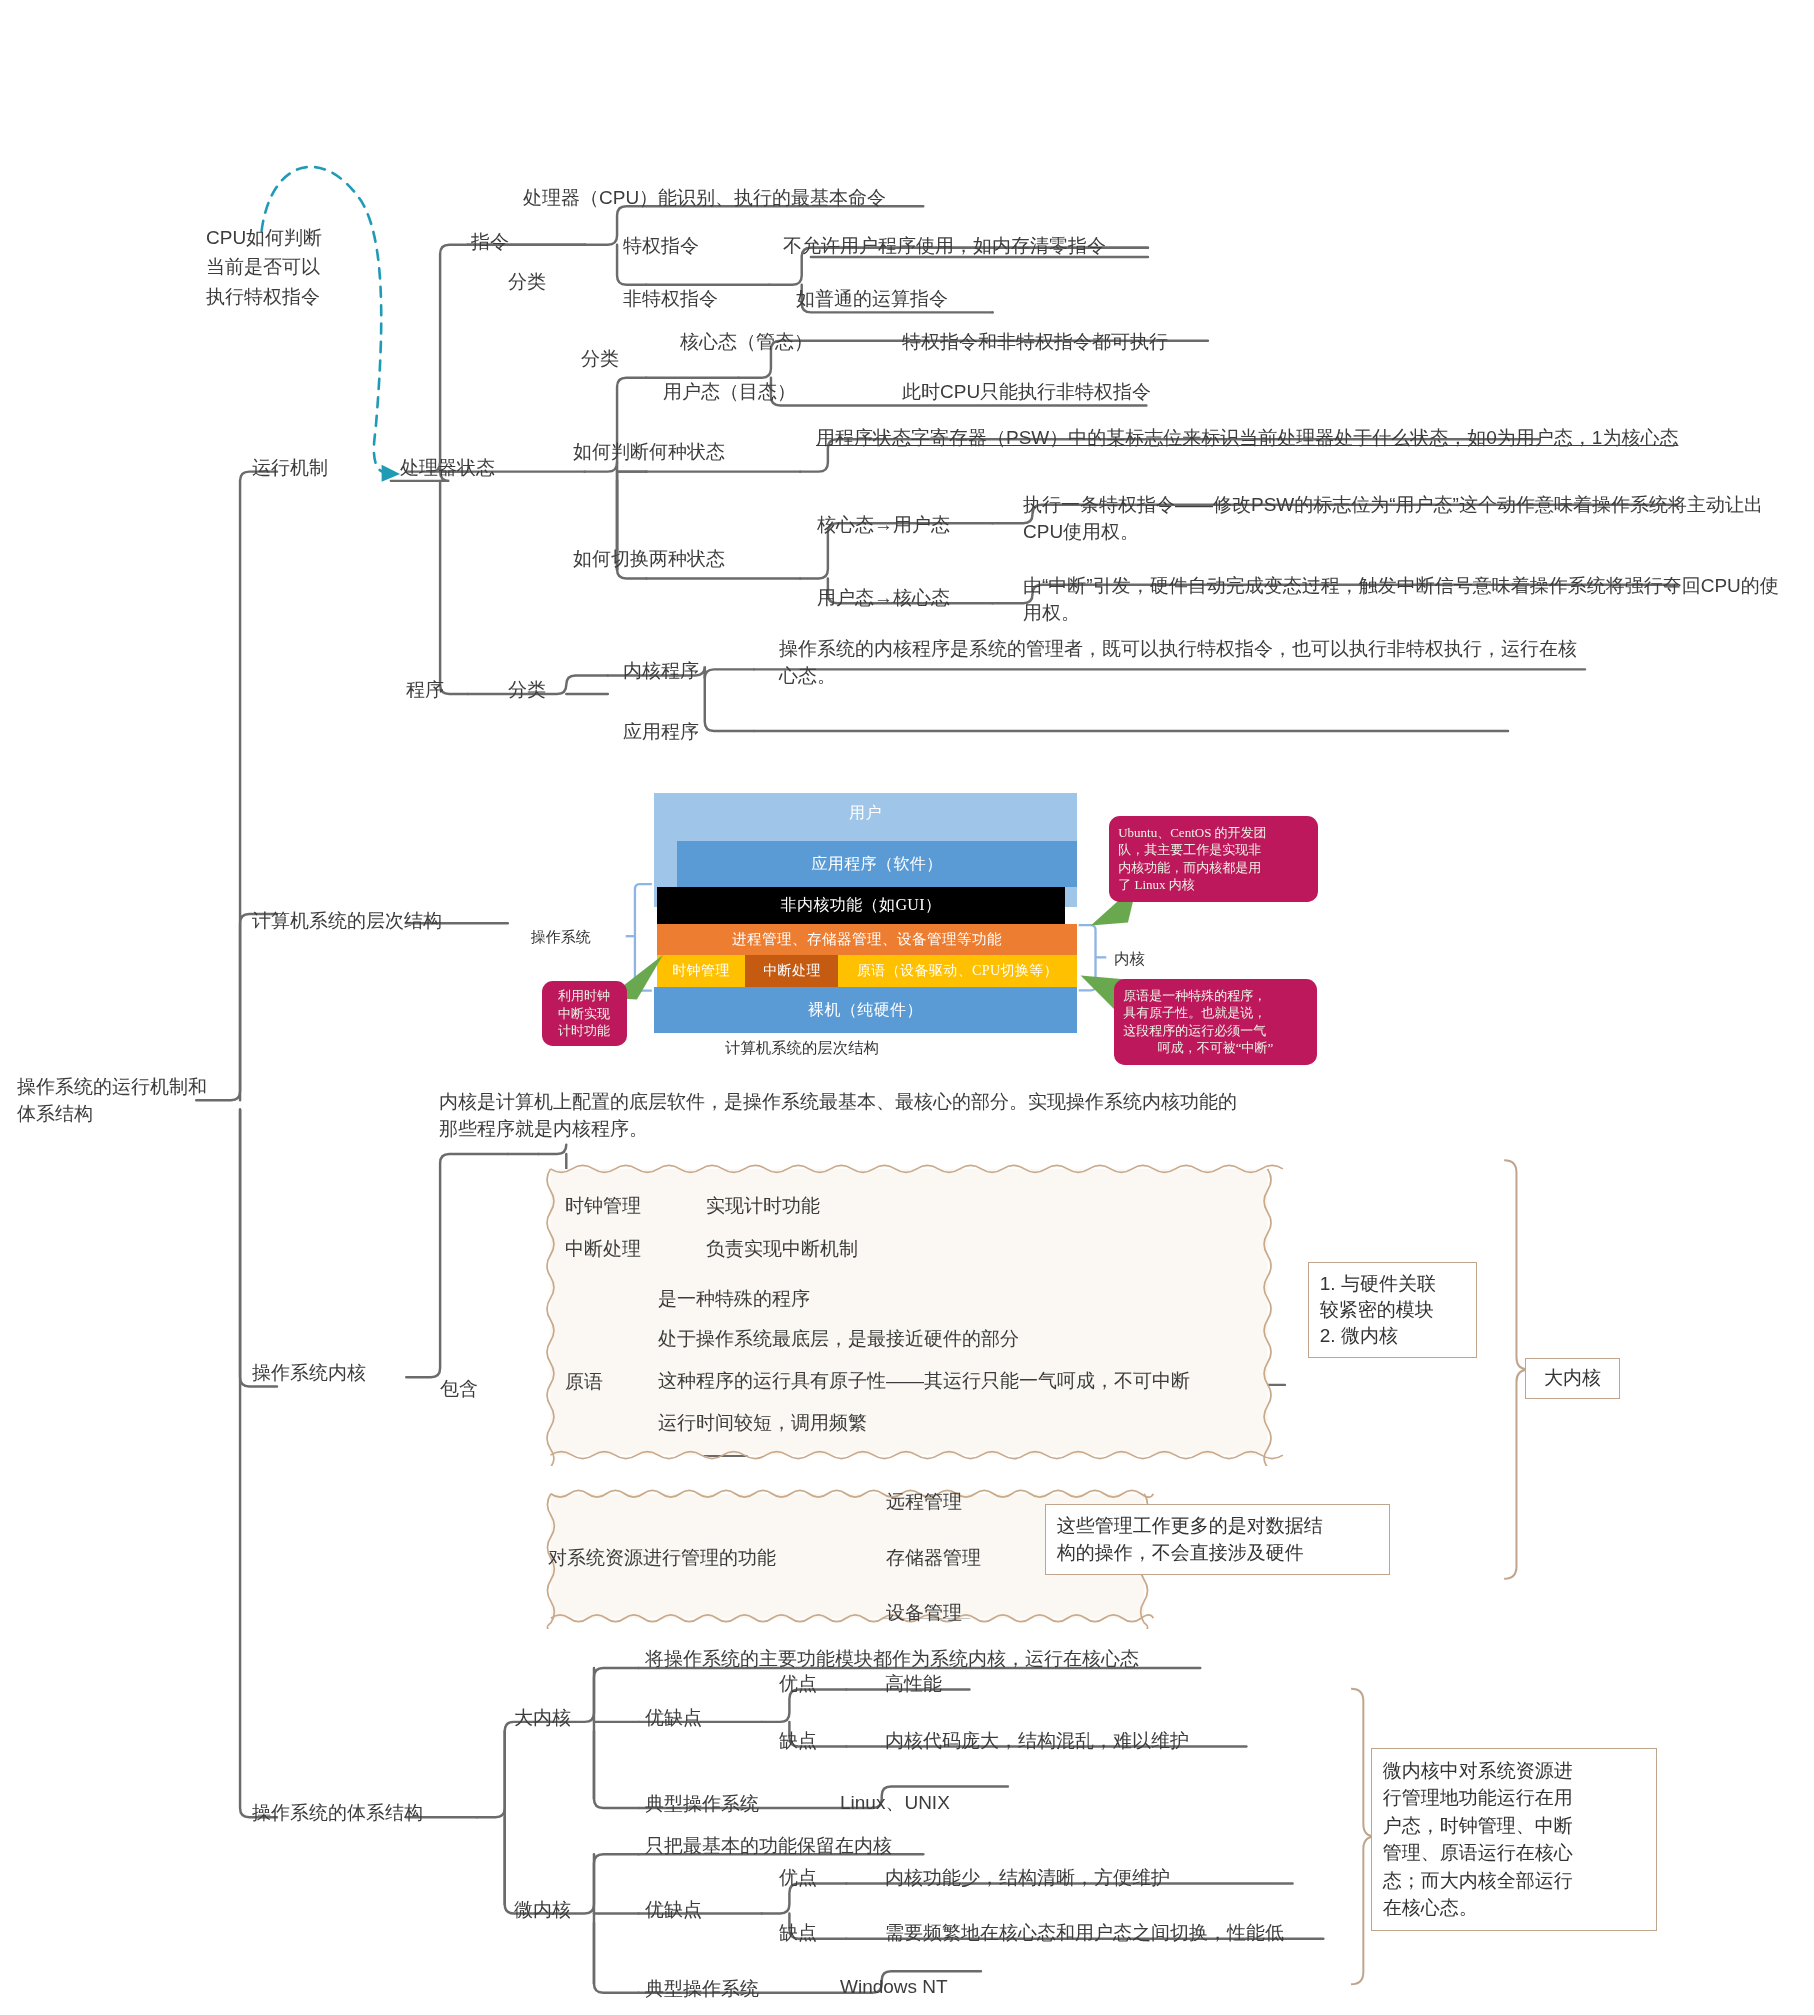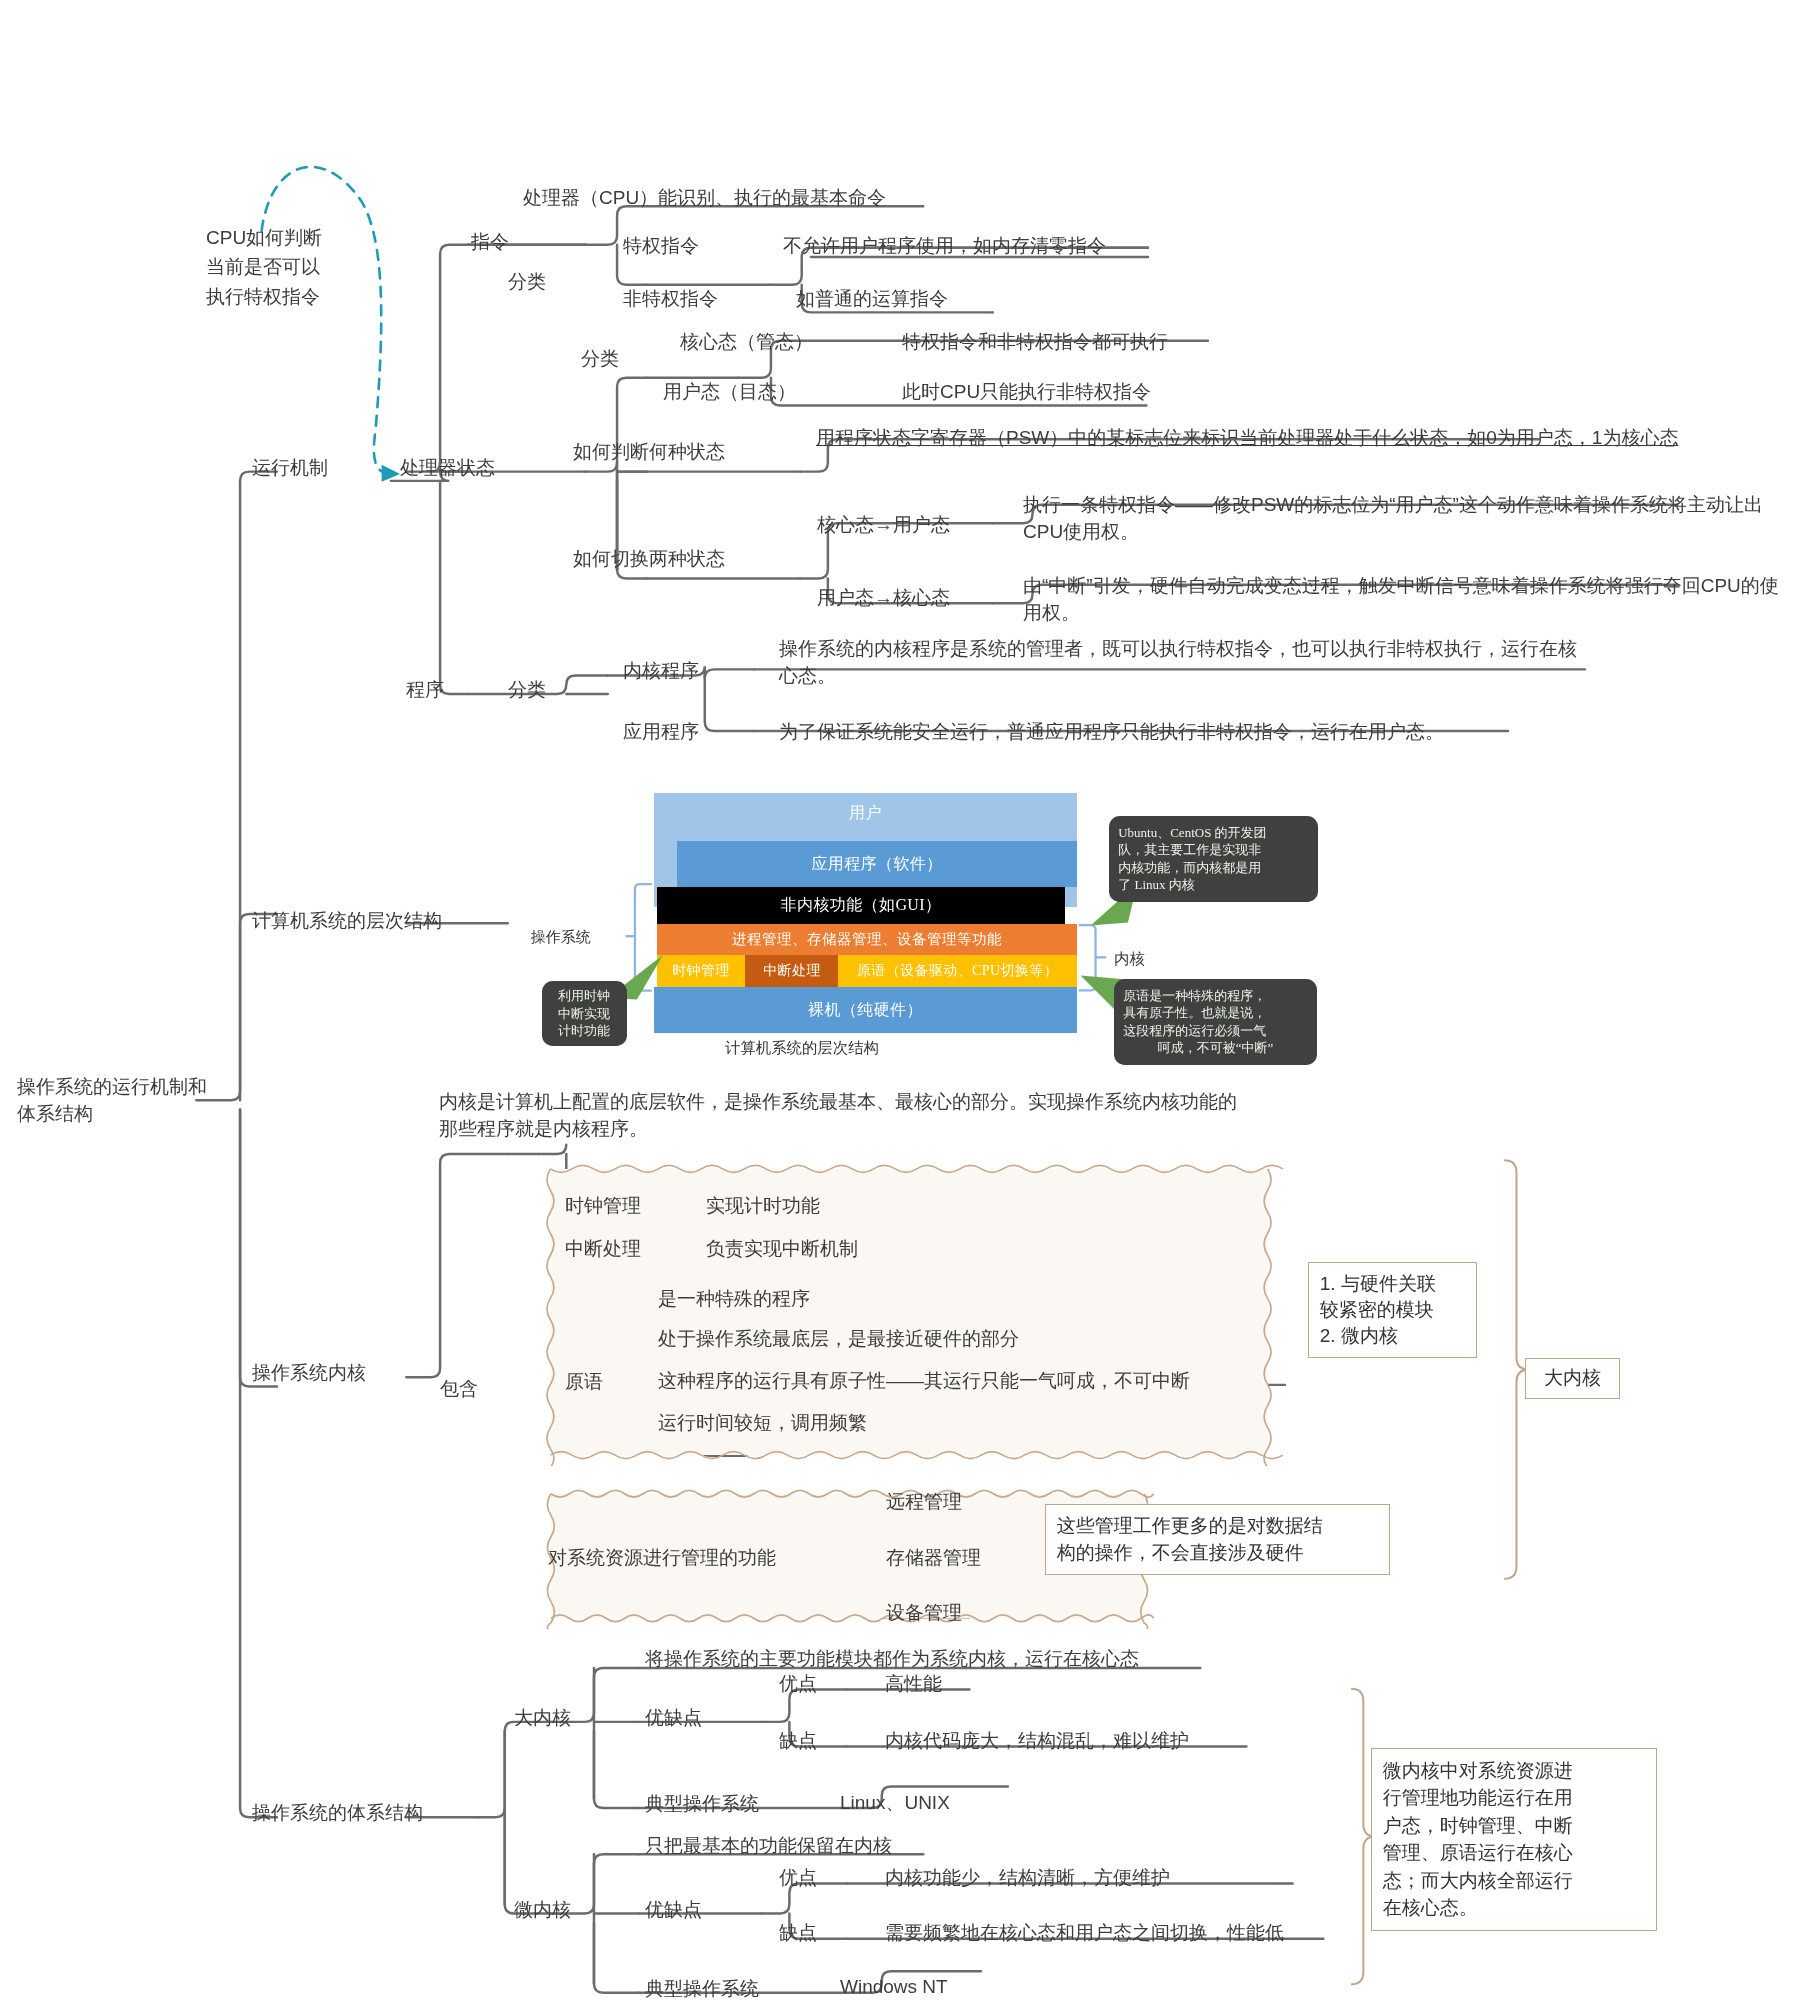--- a/index.html
+++ b/index.html
@@ -10,21 +10,21 @@
     font-size:19px;
   }
   #root{position:absolute;left:0;top:0;width:1815px;height:2015px;}
   svg.lines{position:absolute;left:0;top:0;width:1815px;height:2015px;pointer-events:none;}
   .nd{position:absolute;white-space:nowrap;line-height:1.42;color:#3c3c3c;}
   .nd.wrap{white-space:normal;}
   
   .arch{position:absolute;}
   .band{position:absolute;color:#fff;text-align:center;font-size:16px;letter-spacing:0.4px;
         display:flex;align-items:center;justify-content:center;font-family:"Liberation Serif","DejaVu Serif",serif;}
-  .callout{position:absolute;background:#404040;border-radius:10.8px;color:#eaf5e4;
+  .callout{position:absolute;background:#be185d;border-radius:10.8px;color:#eaf5e4;
            font-size:13px;line-height:1.35;padding:7.7px 9.2px;box-sizing:border-box;
            font-family:"Liberation Serif","DejaVu Serif",serif;}
   
   .obox{position:absolute;border:1.5px solid #bfa58c;border-radius:0;background:#fff;
         box-sizing:border-box;padding:7.7px 10.8px;font-size:19px;line-height:1.42;color:#333;}
 </style>
 </head>
 <body>
 
 <div id="root">
@@ -262,23 +262,20 @@
   </div>
   <div class="nd" style="left:623px;top:658px;">
     <span>内核程序</span>
   </div>
   <div class="nd wrap" style="left:779px;top:636px;width:809px;">
     <span>操作系统的内核程序是系统的管理者，既可以执行特权指令，也可以执行非特权执行，运行在核心态。</span>
   </div>
   <div class="nd" style="left:623px;top:719px;">
     <span>应用程序</span>
   </div>
-  <div class="nd" style="left:779px;top:719px;">
-    <span>为了保证系统能安全运行，普通应用程序只能执行非特权指令，运行在用户态。</span>
-  </div>
 
   <div class="nd" style="left:252px;top:908px;">
     <span>计算机系统的层次结构</span>
   </div>
 
   <div class="arch" style="left:523px;top:785px;width:554px;height:265px;">
 
     <div class="band" style="left:131px;top:7.7px;width:423px;height:104px;background:#9fc5e8;align-items:flex-start;padding-top:10.8px;">
       <span>用户</span>
     </div>

